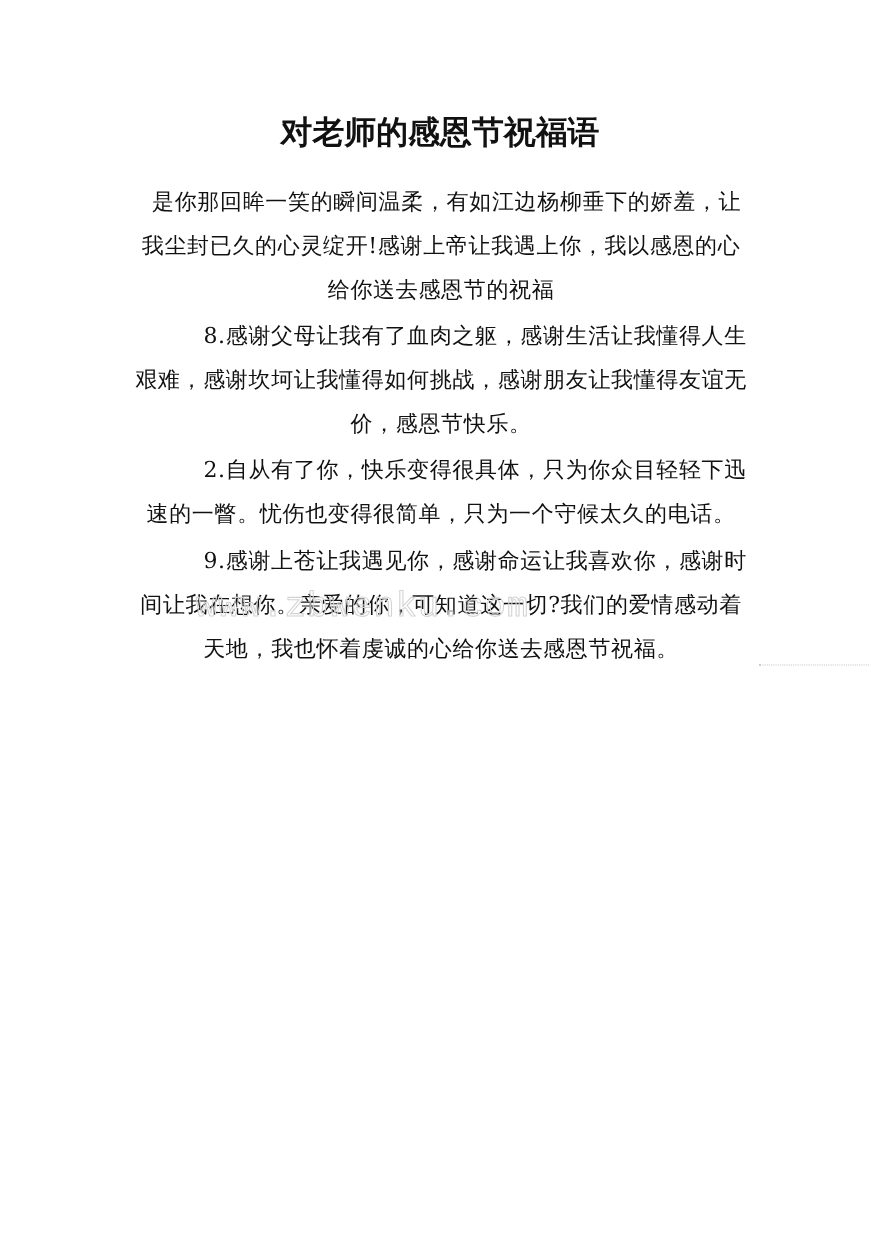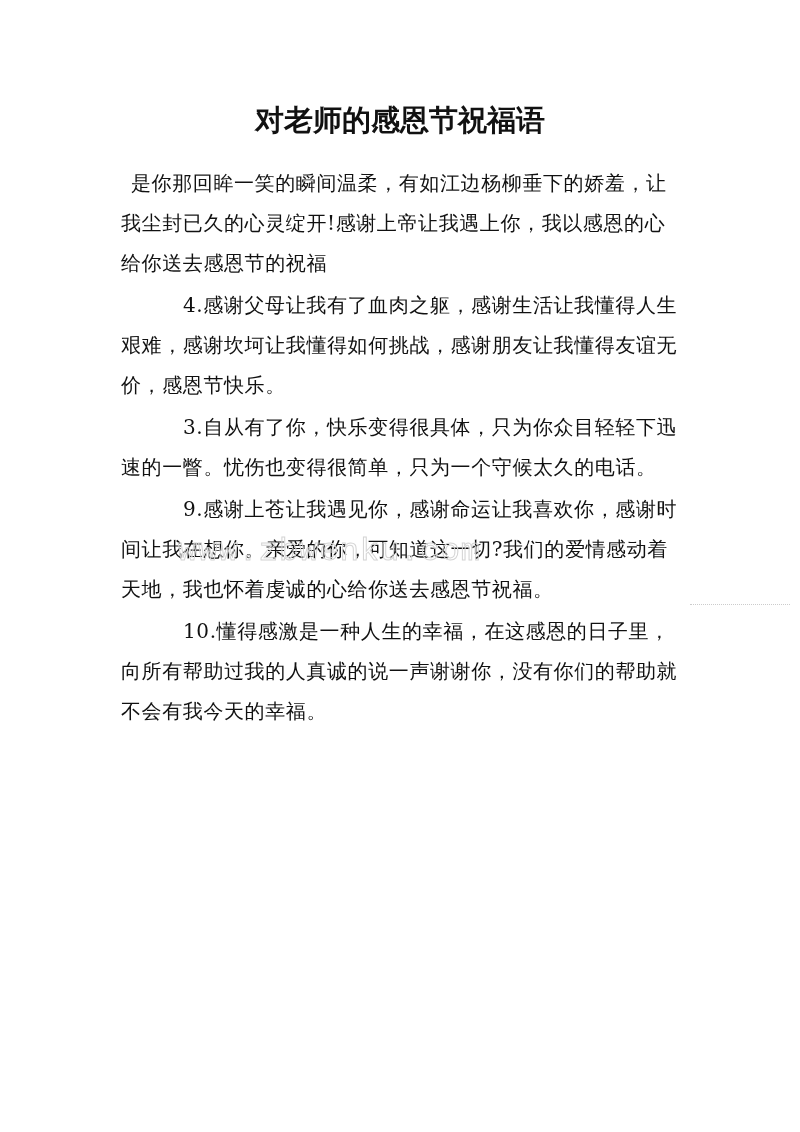--- a/index.html
+++ b/index.html
@@ -38,21 +38,21 @@
     .content {
       position: absolute;
       left: 121px;
       top: 163px;
       width: 560px;
     }
     .para {
       font-size: 20px;
       line-height: 40px;
       margin: 0;
-      text-align: left;
+      text-align: center;
       letter-spacing: 0.6px;
       color: #111111;
     }
     .para.intro { text-indent: 10px; }
     .para.item { text-indent: 62px; }
     .para + .para { margin-top: 2px; }
 
     .watermark {
       position: absolute;
       left: 178px;
@@ -77,21 +77,20 @@
     }
   </style>
 </head>
 <body>
 
 <div class="page">
   <div class="title">对老师的感恩节祝福语</div>
 
   <div class="content">
     <p class="para intro">是你那回眸一笑的瞬间温柔，有如江边杨柳垂下的娇羞，让我尘封已久的心灵绽开!感谢上帝让我遇上你，我以感恩的心给你送去感恩节的祝福</p>
-    <p class="para item">4.感谢父母让我有了血肉之躯，感谢生活让我懂得人生艰难，感谢坎坷让我懂得如何挑战，感谢朋友让我懂得友谊无价，感恩节快乐。</p>
-    <p class="para item">3.自从有了你，快乐变得很具体，只为你众目轻轻下迅速的一瞥。忧伤也变得很简单，只为一个守候太久的电话。</p>
+    <p class="para item">8.感谢父母让我有了血肉之躯，感谢生活让我懂得人生艰难，感谢坎坷让我懂得如何挑战，感谢朋友让我懂得友谊无价，感恩节快乐。</p>
+    <p class="para item">2.自从有了你，快乐变得很具体，只为你众目轻轻下迅速的一瞥。忧伤也变得很简单，只为一个守候太久的电话。</p>
     <p class="para item">9.感谢上苍让我遇见你，感谢命运让我喜欢你，感谢时间让我在想你。亲爱的你，可知道这一切?我们的爱情感动着天地，我也怀着虔诚的心给你送去感恩节祝福。</p>
-    <p class="para item">10.懂得感激是一种人生的幸福，在这感恩的日子里，向所有帮助过我的人真诚的说一声谢谢你，没有你们的帮助就不会有我今天的幸福。</p>
   </div>
 
   <div class="watermark">www.zbwenku.com</div>
   <div class="dotted-rule"></div>
 </div>
 
 </body></html>

